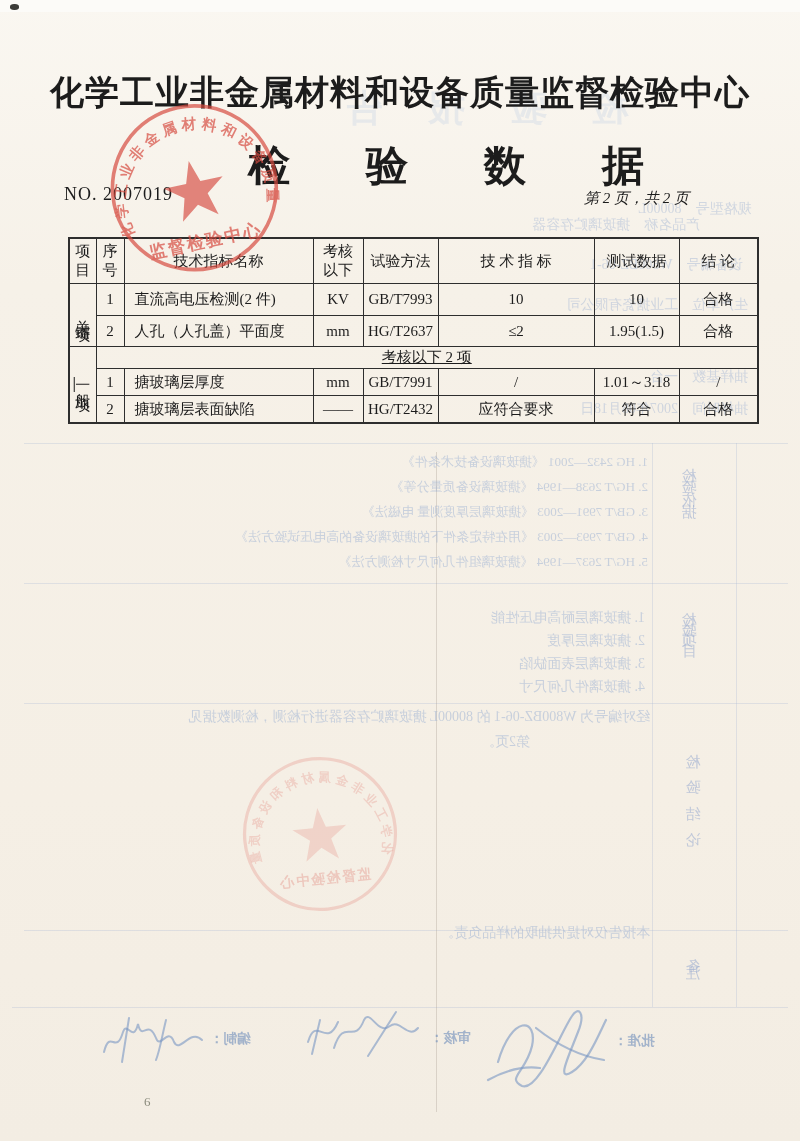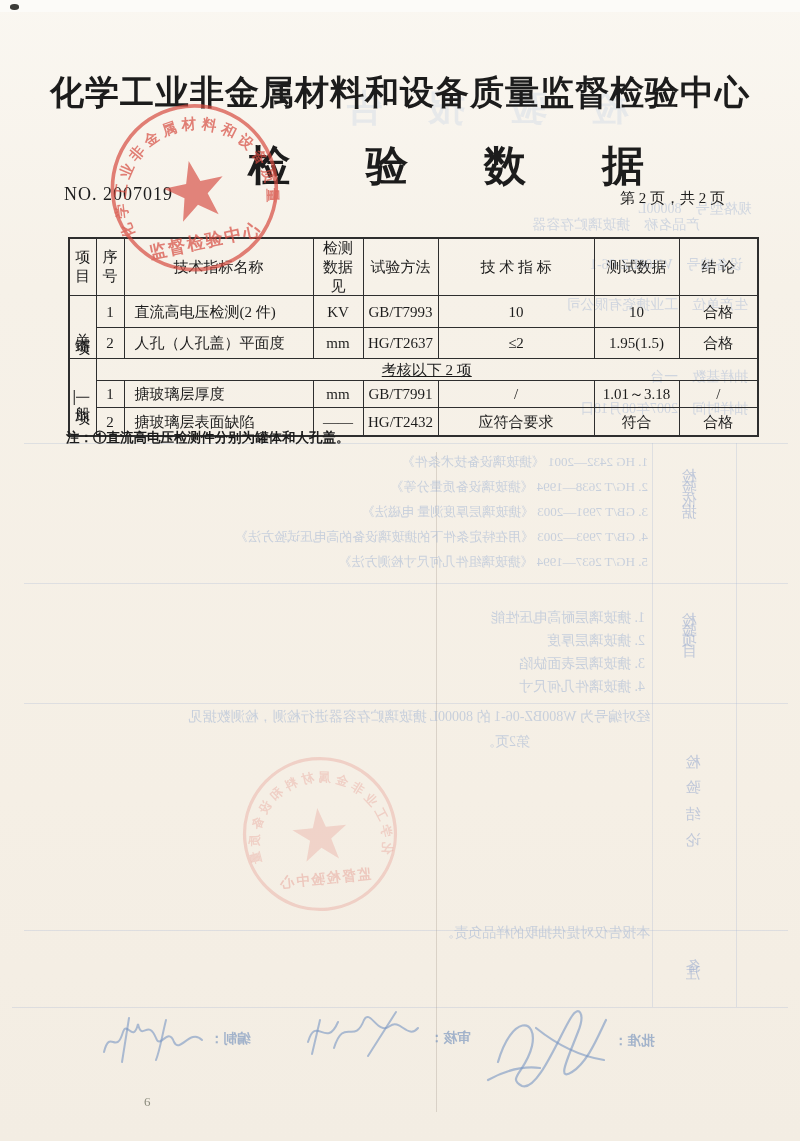--- a/index.html
+++ b/index.html
@@ -7,21 +7,21 @@
        font-family:"Liberation Serif",serif;color:#1c1c1c;
        background:linear-gradient(180deg,#faf7f1 0%,#f6f1e8 25%,#f5efe5 70%,#f3ede3 100%);}
   .abs{position:absolute;}
   
   #content{position:absolute;inset:0;z-index:2;}
   .org-title{left:0;top:70;width:800px;text-align:center;font-family:"Liberation Sans",sans-serif;
              font-weight:bold;font-size:34px;letter-spacing:1px;top:70px;}
   .doc-title{left:248px;top:138px;font-family:Liberation Sans, sans-serif;font-weight:bold;
              font-size:42px;letter-spacing:76px;white-space:nowrap;}
   .report-no{left:64px;top:184px;font-size:18px;letter-spacing:1px;}
-  .page-info{left:620px;top:189px;font-size:15px;}
+  .page-info{left:584px;top:189px;font-size:15px;font-style:italic;}
   table{border-collapse:collapse;table-layout:fixed;background:transparent;}
   td{border:1px solid #2e2e2e;text-align:center;vertical-align:middle;padding:0;
      font-size:15px;line-height:1.2;overflow:hidden;}
   #info-table{position:absolute;left:68px;top:207px;width:689px;border:2px solid #2e2e2e;}
   #main-table{position:absolute;left:68px;top:237px;width:689px;border:2px solid #2e2e2e;}
   .cell-left{text-align:left;padding-left:10px;}
   .wrap1{width:1.05em;margin:0 auto;word-break:break-all;line-height:1.25;}
   .wrap2{width:2.1em;margin:0 auto;word-break:break-all;line-height:1.25;}
   .vtext{writing-mode:vertical-rl;text-orientation:upright;margin:0 auto;letter-spacing:5px;font-size:15px;}
   .footnote{left:66px;top:429px;font-family:"Liberation Sans",sans-serif;font-weight:bold;font-size:13.5px;}
@@ -155,21 +155,21 @@
     <tbody>
         <tr style="height:45px;">
       <td>
             <div class="wrap1">项目</div>
           </td>
       <td>
             <div class="wrap1">序号</div>
           </td>
       <td>技术指标名称</td>
       <td>
-            <div class="wrap2">检测数据见</div>
+            <div class="wrap2">考核以下</div>
           </td>
       <td>试验方法</td>
       <td>技 术 指 标</td>
       <td>测试数据</td>
       <td>结 论</td>
     </tr>
     <tr style="height:32px;">
       <td rowspan="2">
             <div class="vtext">关键项</div>
           </td>
@@ -210,21 +210,20 @@
       <td class="cell-left">搪玻璃层表面缺陷</td>
       <td>——</td>
       <td>HG/T2432</td>
       <td>应符合要求</td>
       <td>符合</td>
       <td>合格</td>
     </tr>
   </tbody>
     </table>
 
-  <div class="abs footnote">注：①直流高电压检测件分别为罐体和人孔盖。</div>
   <div class="abs page-mark">6</div>
 </div>
 
 <svg id="seal-top" width="192" height="182" viewBox="0 0 200 200">
   <circle cx="100" cy="102" r="90" fill="none" stroke="rgba(214,74,64,.85)" stroke-width="4"></circle>
   <path id="tArc" d="M 26,140 A 78,78 0 1 1 174,140" fill="none"></path>
   <text font-size="16" font-weight="bold" fill="rgba(214,74,64,.85)" letter-spacing="5" font-family="Liberation Sans, sans-serif">
     <textPath href="#tArc" startOffset="50%" text-anchor="middle">化学工业非金属材料和设备质量</textPath>
   </text>
   <polygon points="100,72 108,96 133,96 113,111 120,136 100,121 80,136 87,111 67,96 92,96" fill="rgba(214,74,64,.8)"></polygon>

